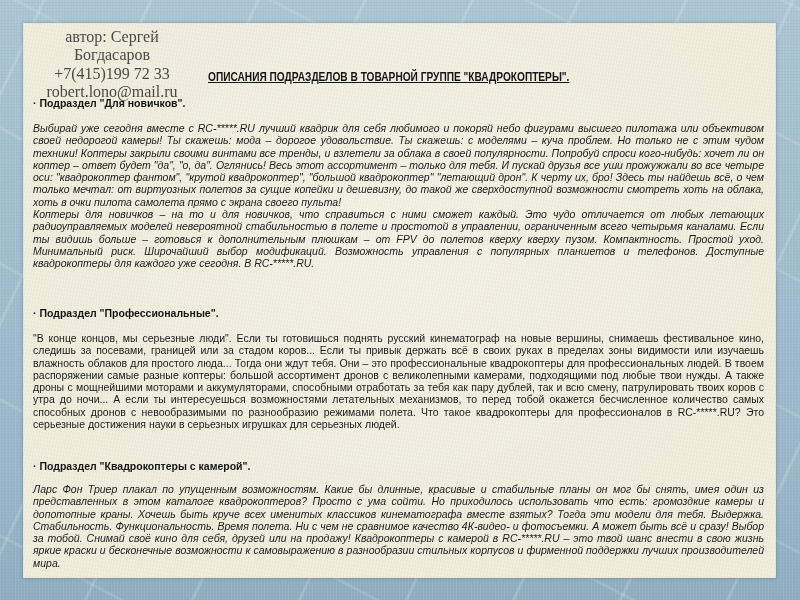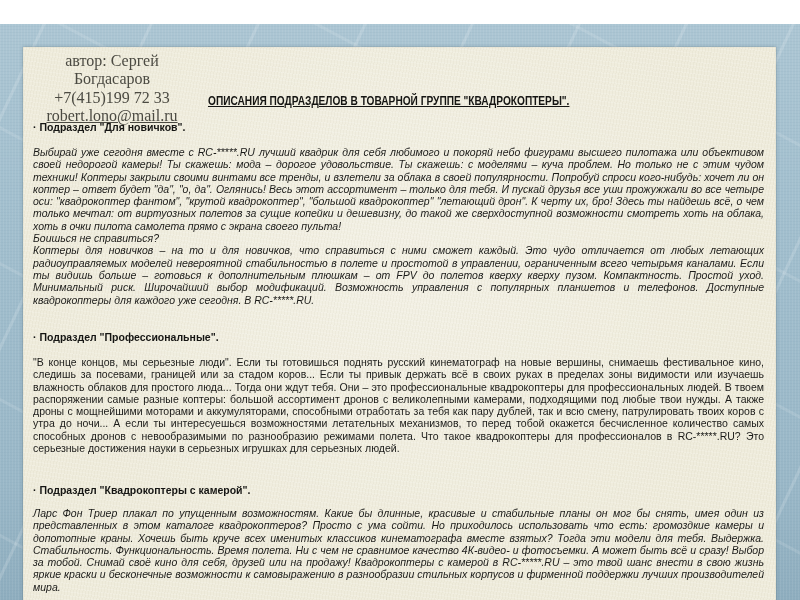--- a/index.html
+++ b/index.html
@@ -10,41 +10,40 @@
   
   .mat{
     position:absolute;inset:0;
     background-color:#a2bfce;
     background-image:
       repeating-linear-gradient(115deg, rgba(255,255,255,0) 0 38px, rgba(255,255,255,.16) 39px 41px, rgba(255,255,255,0) 42px 97px),
       repeating-linear-gradient(28deg, rgba(255,255,255,0) 0 55px, rgba(255,255,255,.12) 56px 58px, rgba(255,255,255,0) 59px 120px),
       repeating-linear-gradient(90deg, rgba(255,255,255,.07) 0 1px, rgba(0,0,0,0) 1px 3px),
       repeating-linear-gradient(0deg, rgba(120,150,170,.10) 0 1px, rgba(0,0,0,0) 1px 3px),
       linear-gradient(180deg, rgba(255,255,255,.10) 0%, rgba(0,0,0,0) 30%, rgba(70,110,135,.10) 80%, rgba(60,100,125,.20) 100%);
-    margin-top: 24px;
   }
   
   .paper{
     position:absolute;left:23px;top:23px;width:753px;height:555px;
     background-color:#efecdc;
     background-image:
       repeating-linear-gradient(100deg, rgba(140,130,95,.05) 0 1px, rgba(0,0,0,0) 1px 3px),
       repeating-linear-gradient(8deg, rgba(255,255,255,.16) 0 1px, rgba(0,0,0,0) 1px 4px),
       radial-gradient(ellipse at 50% 40%, rgba(255,255,255,.25) 0%, rgba(0,0,0,0) 70%);
     box-shadow:0 0 3px rgba(60,80,90,.45), inset 0 0 1px rgba(120,120,100,.5);
   }
   .author{
     position:absolute;left:5px;top:5px;width:168px;
     text-align:center;
     font-family:"Liberation Serif",serif;
     font-size:16px;line-height:18.3px;
     color:#4b4a42;
   }
   .author .email{
-    text-decoration:underline;color:#4b4a42;cursor:pointer;
+    color:#4b4a42;cursor:pointer;
   }
   .doc-title{
     position:absolute;left:185px;top:47px;
     font-weight:bold;font-size:13px;line-height:14px;
     letter-spacing:0;white-space:nowrap;
     transform:scaleX(0.78);transform-origin:left top;
     text-decoration:underline;
     color:#151513;
   }
   .content{position:absolute;left:10px;top:0;width:731px;}
@@ -75,21 +74,20 @@
       <div><a class="email">robert.lono@mail.ru</a></div>
     </div>
 
     <div class="doc-title">ОПИСАНИЯ ПОДРАЗДЕЛОВ В ТОВАРНОЙ ГРУППЕ "КВАДРОКОПТЕРЫ".</div>
 
     <div class="content">
 
       <div class="sec-heading" id="h1">· Подраздел "Для новичков".</div>
       <div class="sec-body" id="b1">
         <p>Выбирай уже сегодня вместе с RC-*****.RU лучший квадрик для себя любимого и покоряй небо фигурами высшего пилотажа или объективом своей недорогой камеры! Ты скажешь: мода – дорогое удовольствие. Ты скажешь: с моделями – куча проблем. Но только не с этим чудом техники! Коптеры закрыли своими винтами все тренды, и взлетели за облака в своей популярности. Попробуй спроси кого-нибудь: хочет ли он коптер – ответ будет "да", "о, да". Оглянись! Весь этот ассортимент – только для тебя. И пускай друзья все уши прожужжали во все четыре оси: "квадрокоптер фантом", "крутой квадрокоптер", "большой квадрокоптер" "летающий дрон". К черту их, бро! Здесь ты найдешь всё, о чем только мечтал: от виртуозных полетов за сущие копейки и дешевизну, до такой же сверхдоступной возможности смотреть хоть на облака, хоть в очки пилота самолета прямо с экрана своего пульта!</p>
-        <p>Боишься не справиться?</p>
         <p>Коптеры для новичков – на то и для новичков, что справиться с ними сможет каждый. Это чудо отличается от любых летающих радиоуправляемых моделей невероятной стабильностью в полете и простотой в управлении, ограниченным всего четырьмя каналами. Если ты видишь больше – готовься к дополнительным плюшкам – от FPV до полетов кверху кверху пузом. Компактность. Простой уход. Минимальный риск. Широчайший выбор модификаций. Возможность управления с популярных планшетов и телефонов. Доступные квадрокоптеры для каждого уже сегодня. В RC-*****.RU.</p>
       </div>
 
       <div class="sec-heading" id="h2">· Подраздел "Профессиональные".</div>
       <div class="sec-body" id="b2">
         <p>"В конце концов, мы серьезные люди". Если ты готовишься поднять русский кинематограф на новые вершины, снимаешь фестивальное кино, следишь за посевами, границей или за стадом коров... Если ты привык держать всё в своих руках в пределах зоны видимости или изучаешь влажность облаков для простого люда... Тогда они ждут тебя. Они – это профессиональные квадрокоптеры для профессиональных людей. В твоем распоряжении самые разные коптеры: большой ассортимент дронов с великолепными камерами, подходящими под любые твои нужды. А также дроны с мощнейшими моторами и аккумуляторами, способными отработать за тебя как пару дублей, так и всю смену, патрулировать твоих коров с утра до ночи... А если ты интересуешься возможностями летательных механизмов, то перед тобой окажется бесчисленное количество самых способных дронов с невообразимыми по разнообразию режимами полета. Что такое квадрокоптеры для профессионалов в RC-*****.RU? Это серьезные достижения науки в серьезных игрушках для серьезных людей.</p>
       </div>
 
       <div class="sec-heading" id="h3">· Подраздел "Квадрокоптеры с камерой".</div>
       <div class="sec-body" id="b3">

